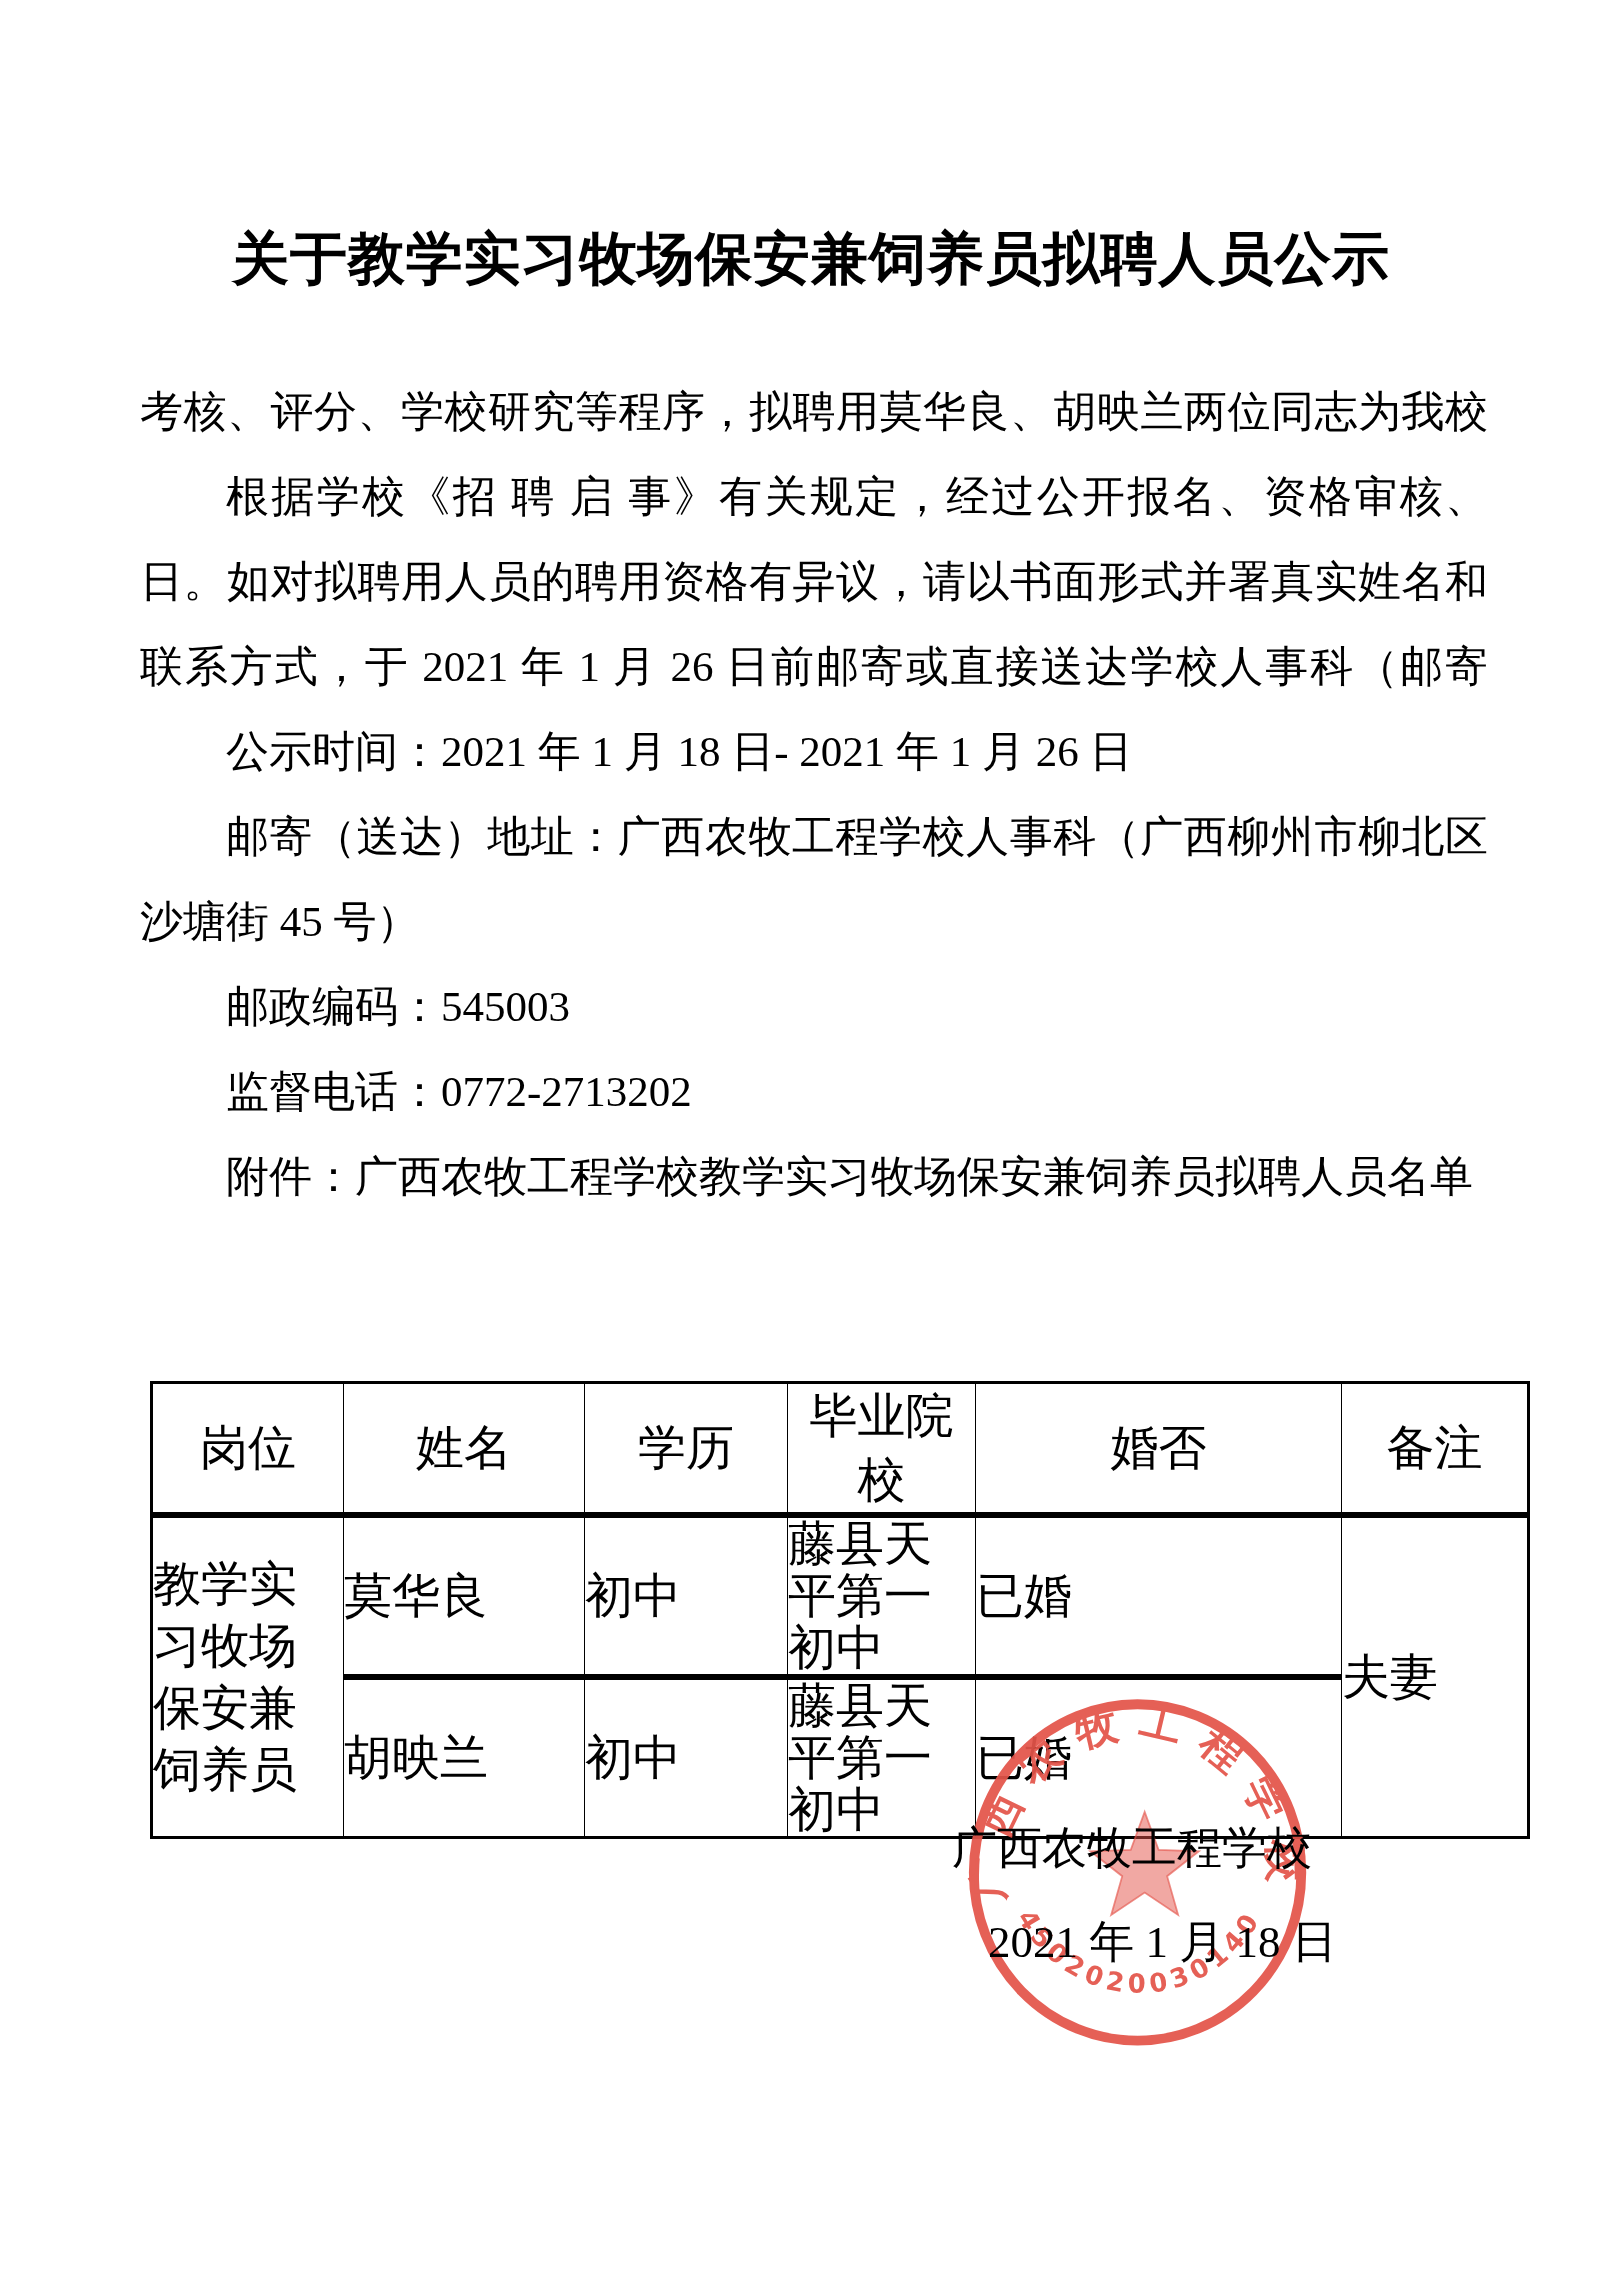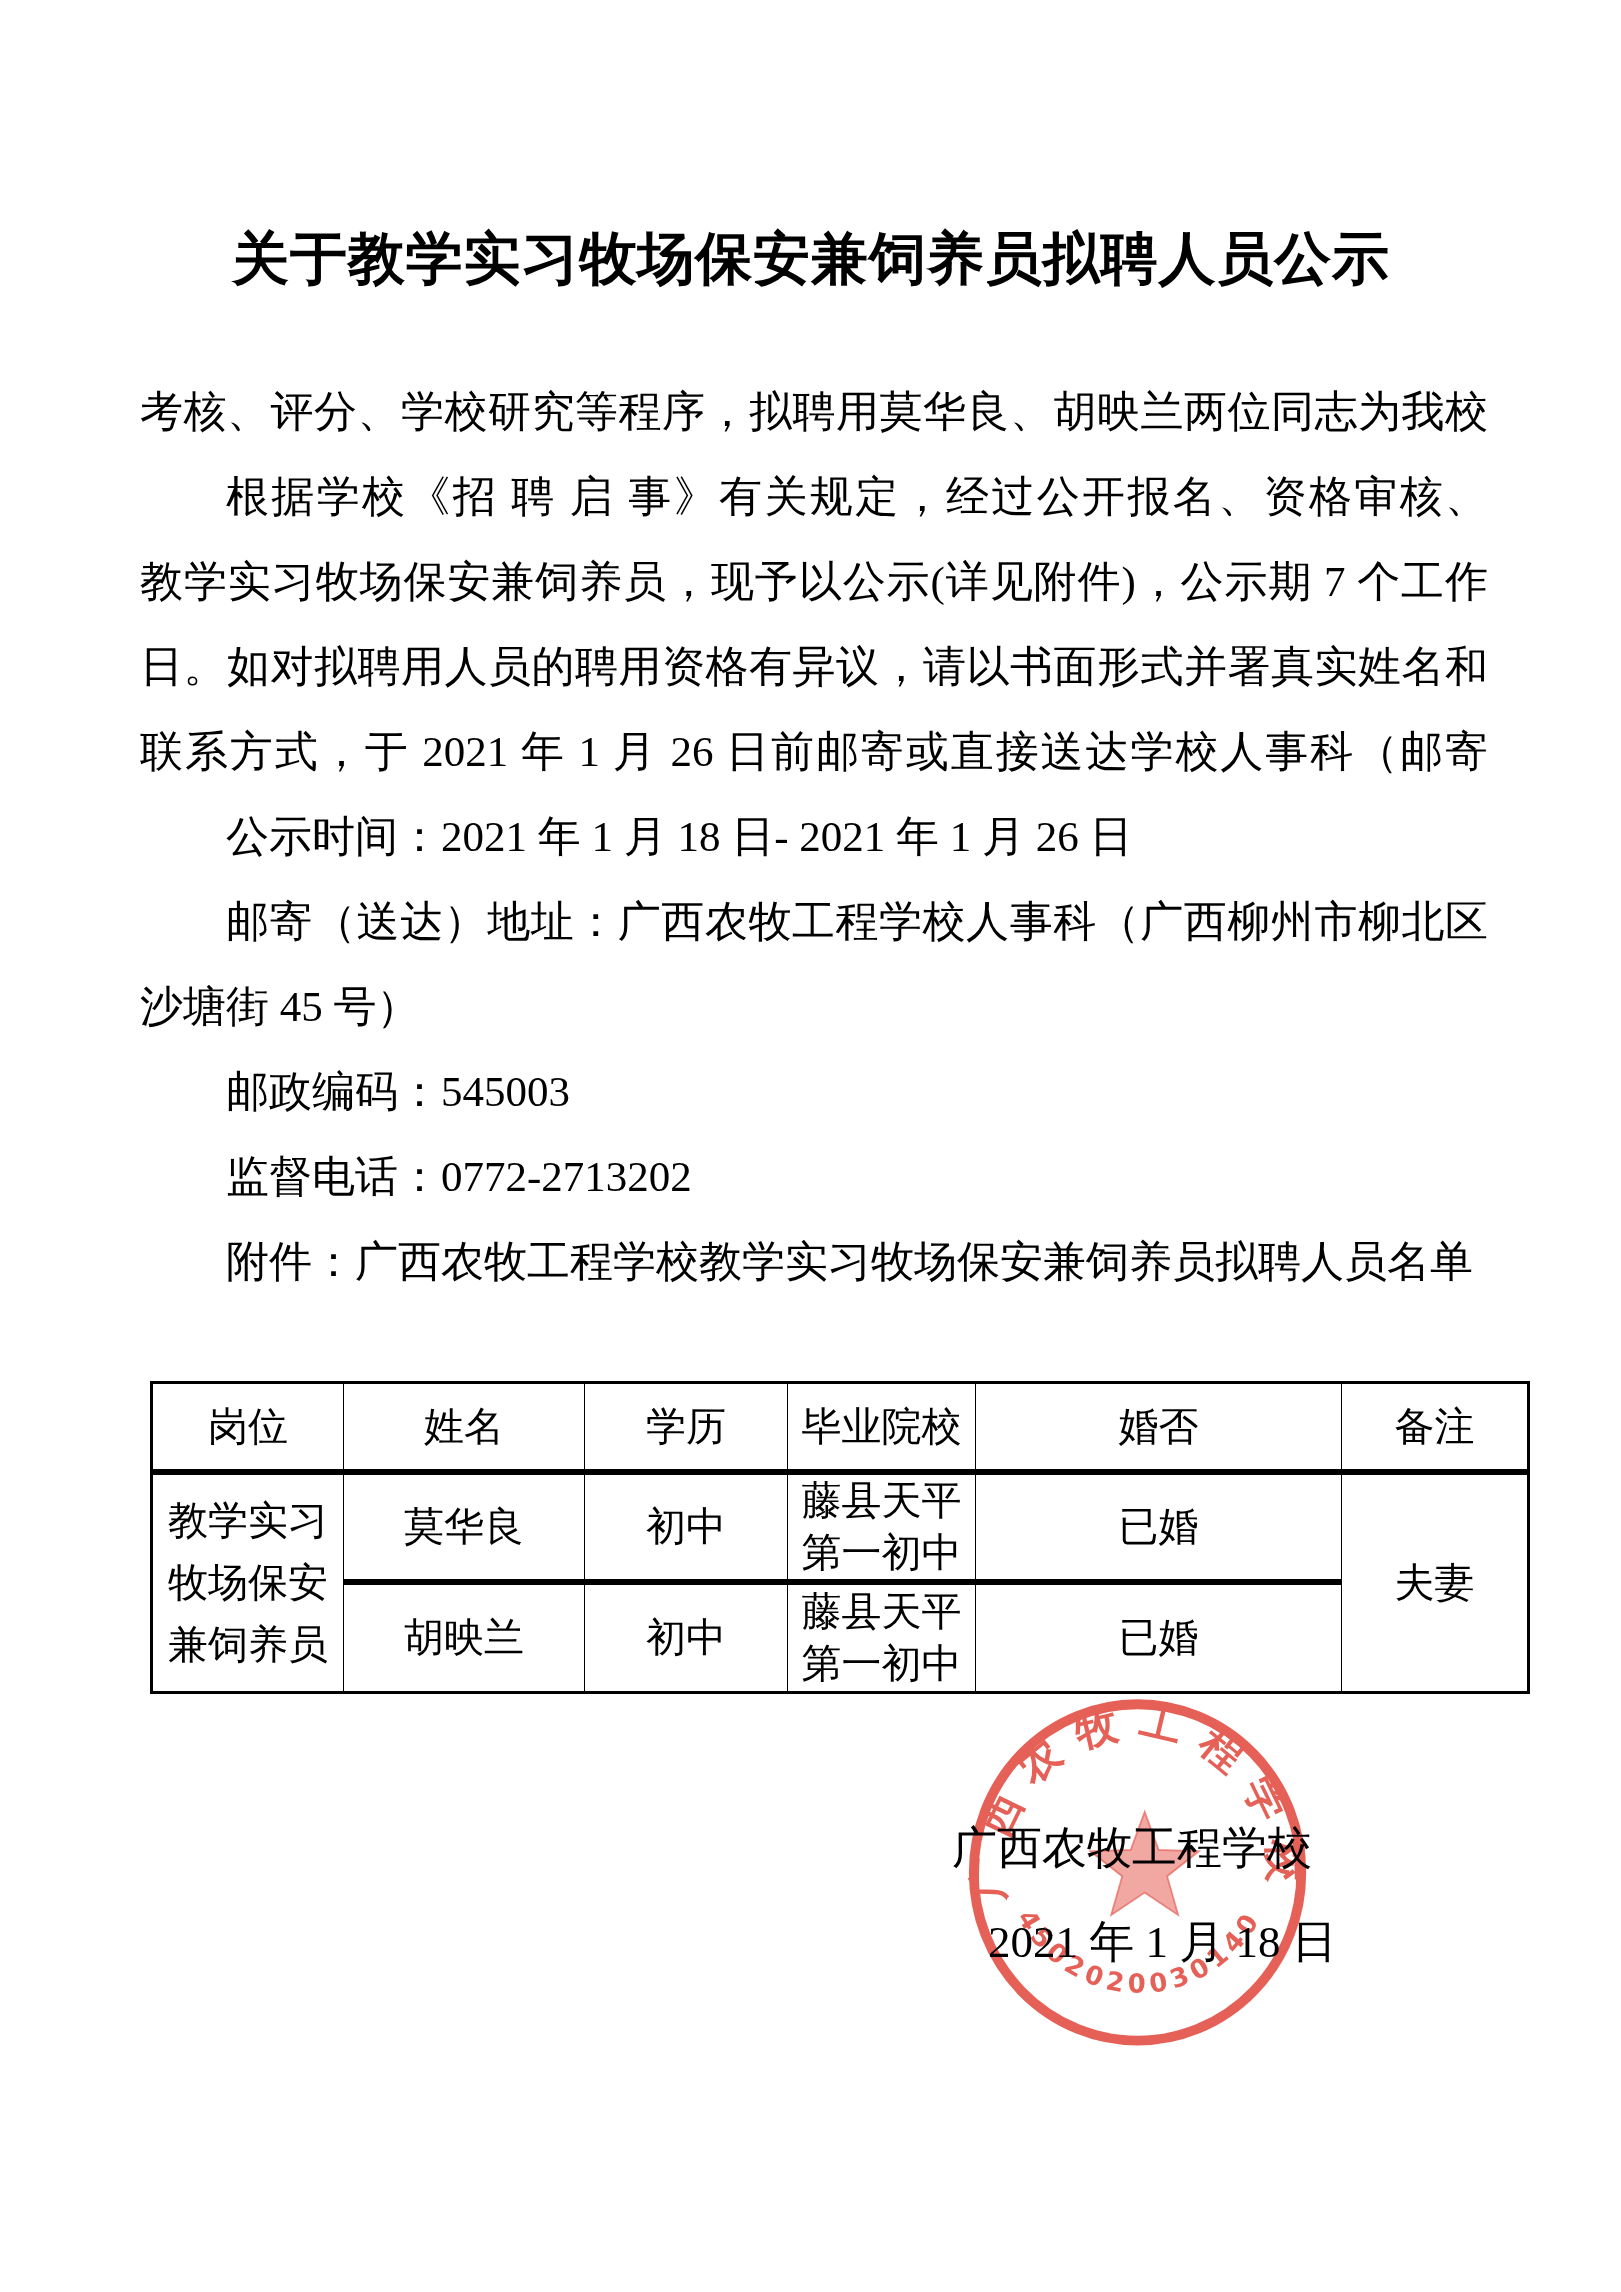--- a/index.html
+++ b/index.html
@@ -45,22 +45,21 @@
   }
   .ln.indent { text-indent: 86px; }
   .att-table {
     position: absolute;
     left: 150px;
     top: 1381px;
     width: 1377px;
     border-collapse: collapse;
     table-layout: fixed;
     border: 3.6px solid #000;
-    font-size: 40px;
-    text-align: center;
+    font-size: 48px;
   }
   .att-table th, .att-table td {
     border: 1.8px solid #000;
     font-weight: normal;
     vertical-align: middle;
     padding: 0;
   }
   .att-table thead th { height: 89px; border-bottom: 6.2px solid #000; }
   .att-table .row1 td.thick-bottom { border-bottom: 6.2px solid #000; }
   .att-table .row1 td { height: 106px; }
@@ -101,21 +100,20 @@
 </head>
 <body>
 
 <div class="page">
 
   <div class="doc-title">关于教学实习牧场保安兼饲养员拟聘人员公示</div>
 
   <div class="body-block">
     <div class="ln just">考核、评分、学校研究等程序，拟聘用莫华良、胡映兰两位同志为我校</div>
     <div class="ln just indent">根据学校《招 聘 启 事》有关规定，经过公开报名、资格审核、</div>
-    <div class="ln just">教学实习牧场保安兼饲养员，现予以公示(详见附件)，公示期 7 个工作</div>
     <div class="ln just">日。如对拟聘用人员的聘用资格有异议，请以书面形式并署真实姓名和</div>
     <div class="ln just">联系方式，于 2021 年 1 月 26 日前邮寄或直接送达学校人事科（邮寄</div>
     <div class="ln indent">公示时间：2021 年 1 月 18 日- 2021 年 1 月 26 日</div>
     <div class="ln just indent">邮寄（送达）地址：广西农牧工程学校人事科（广西柳州市柳北区</div>
     <div class="ln">沙塘街 45 号）</div>
     <div class="ln indent">邮政编码：545003</div>
     <div class="ln indent">监督电话：0772-2713202</div>
     <div class="ln indent">附件：广西农牧工程学校教学实习牧场保安兼饲养员拟聘人员名单</div>
   </div>
 

